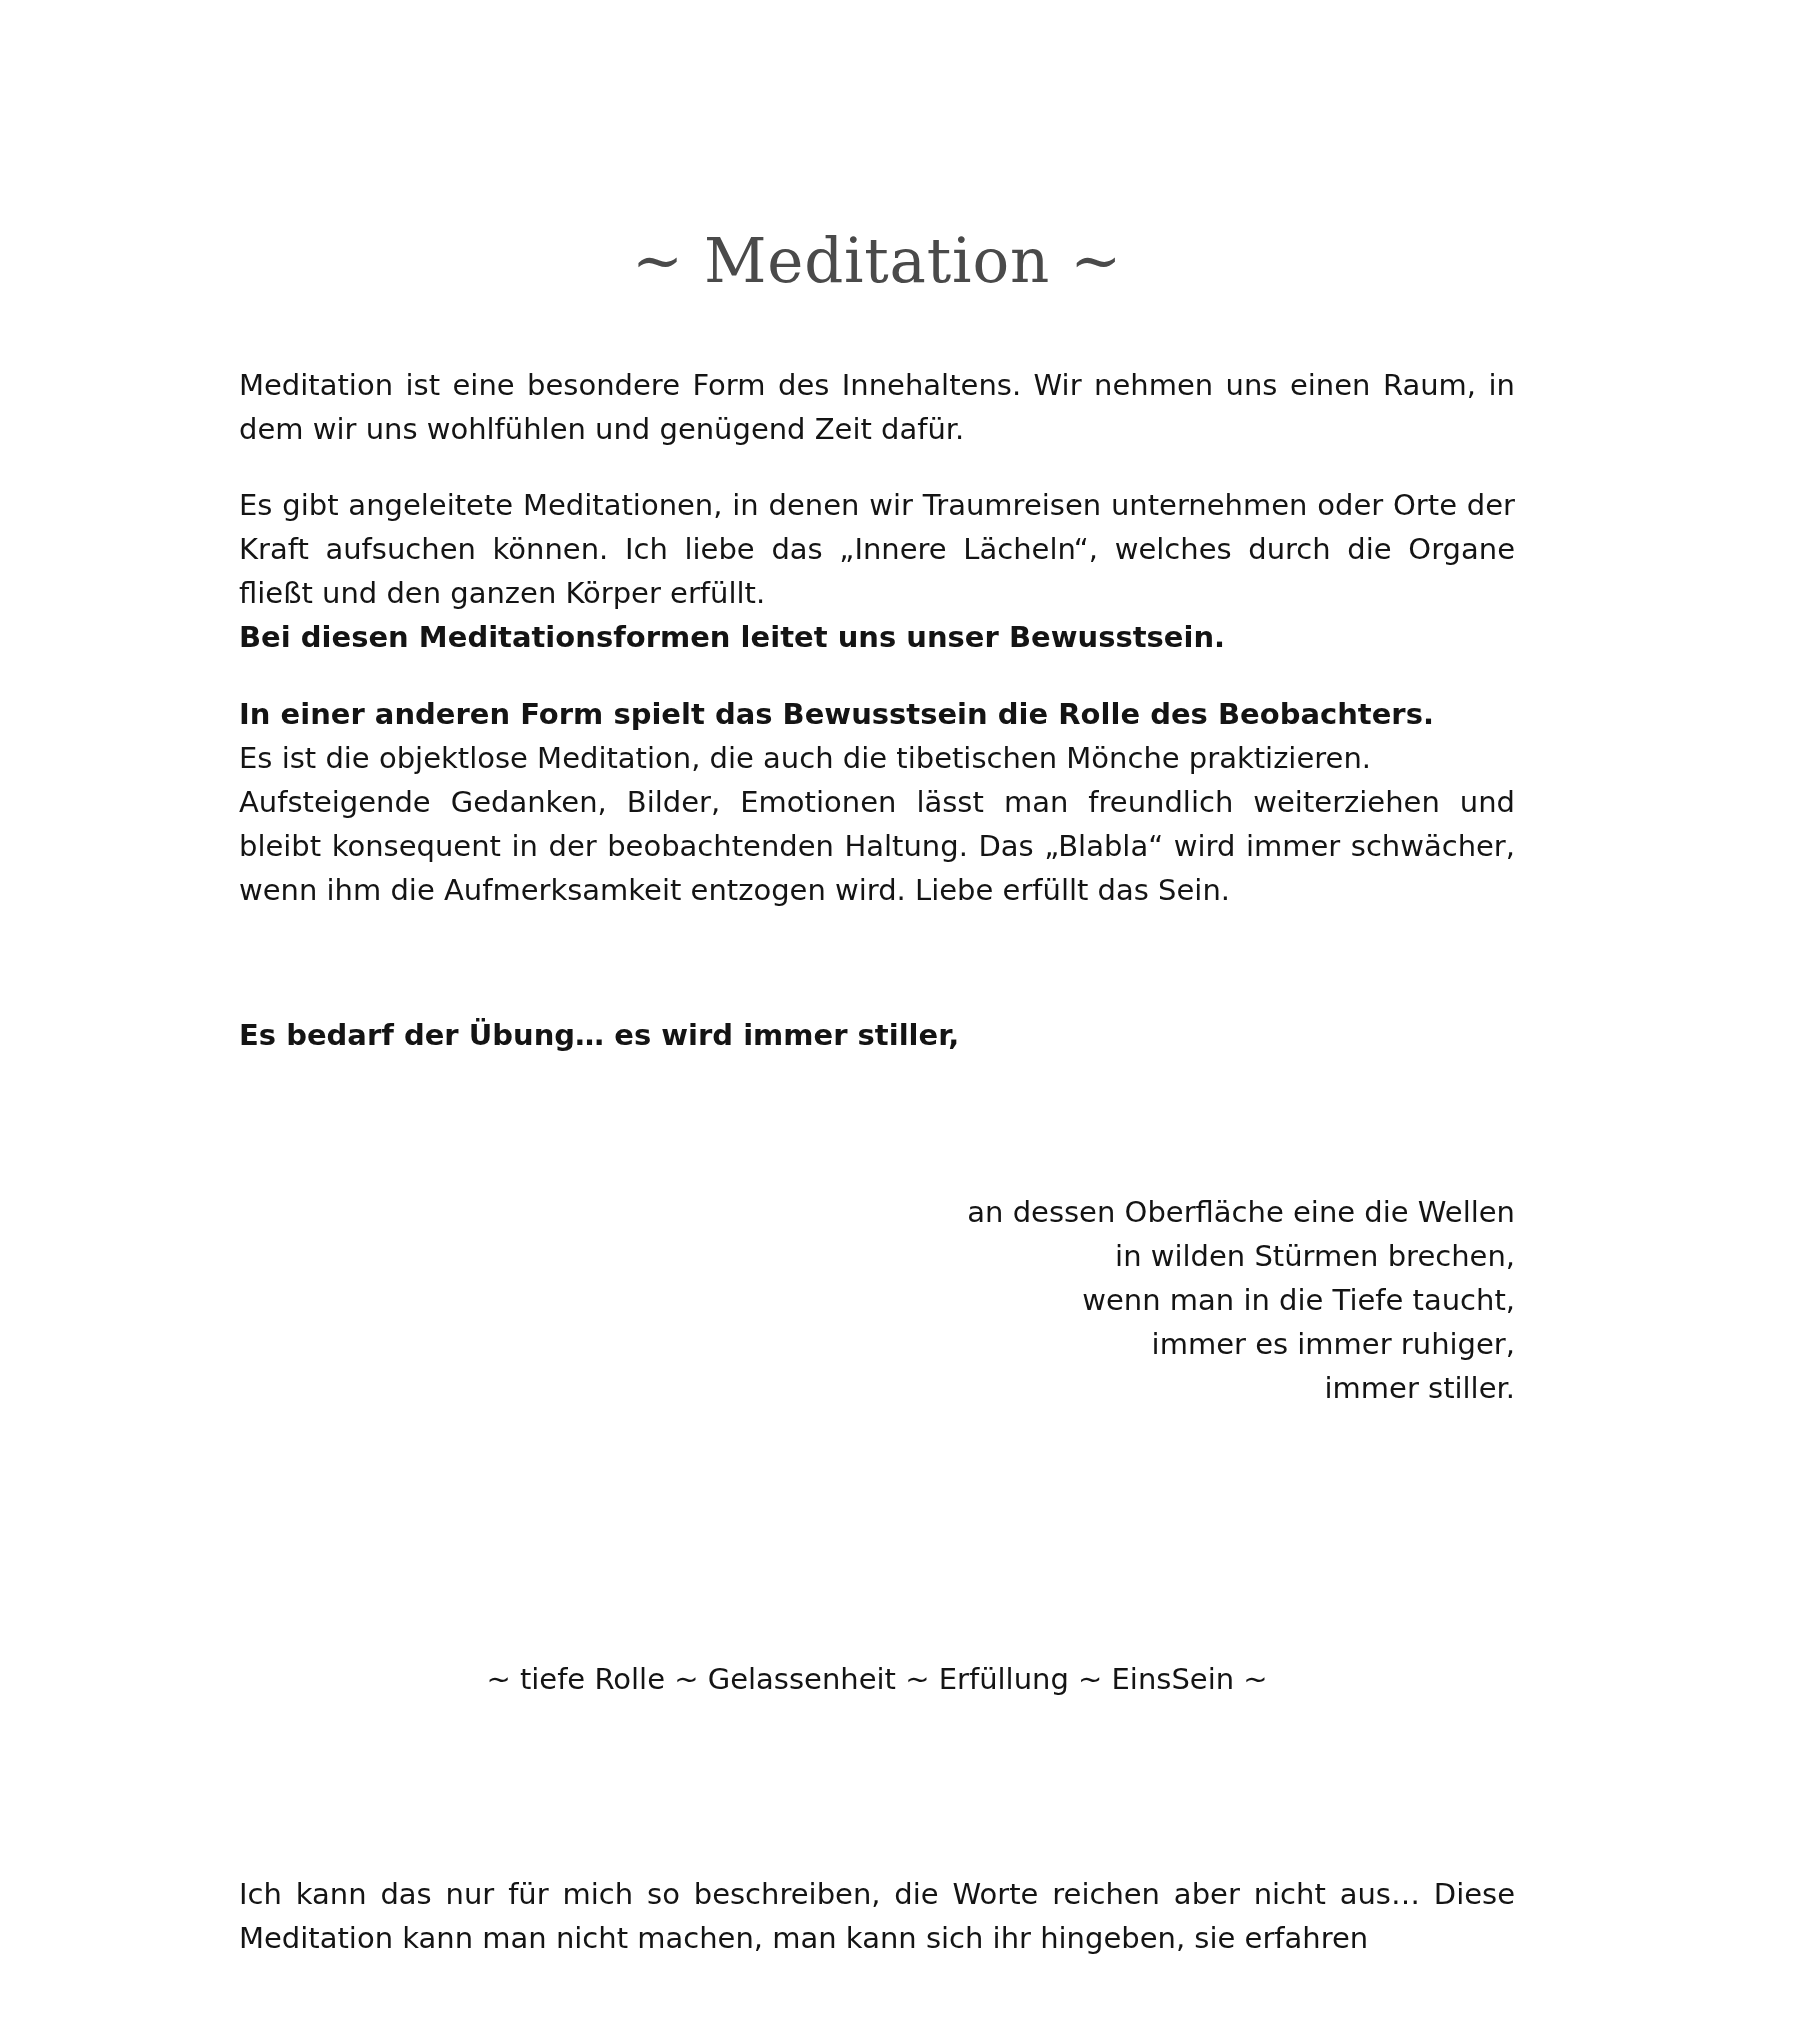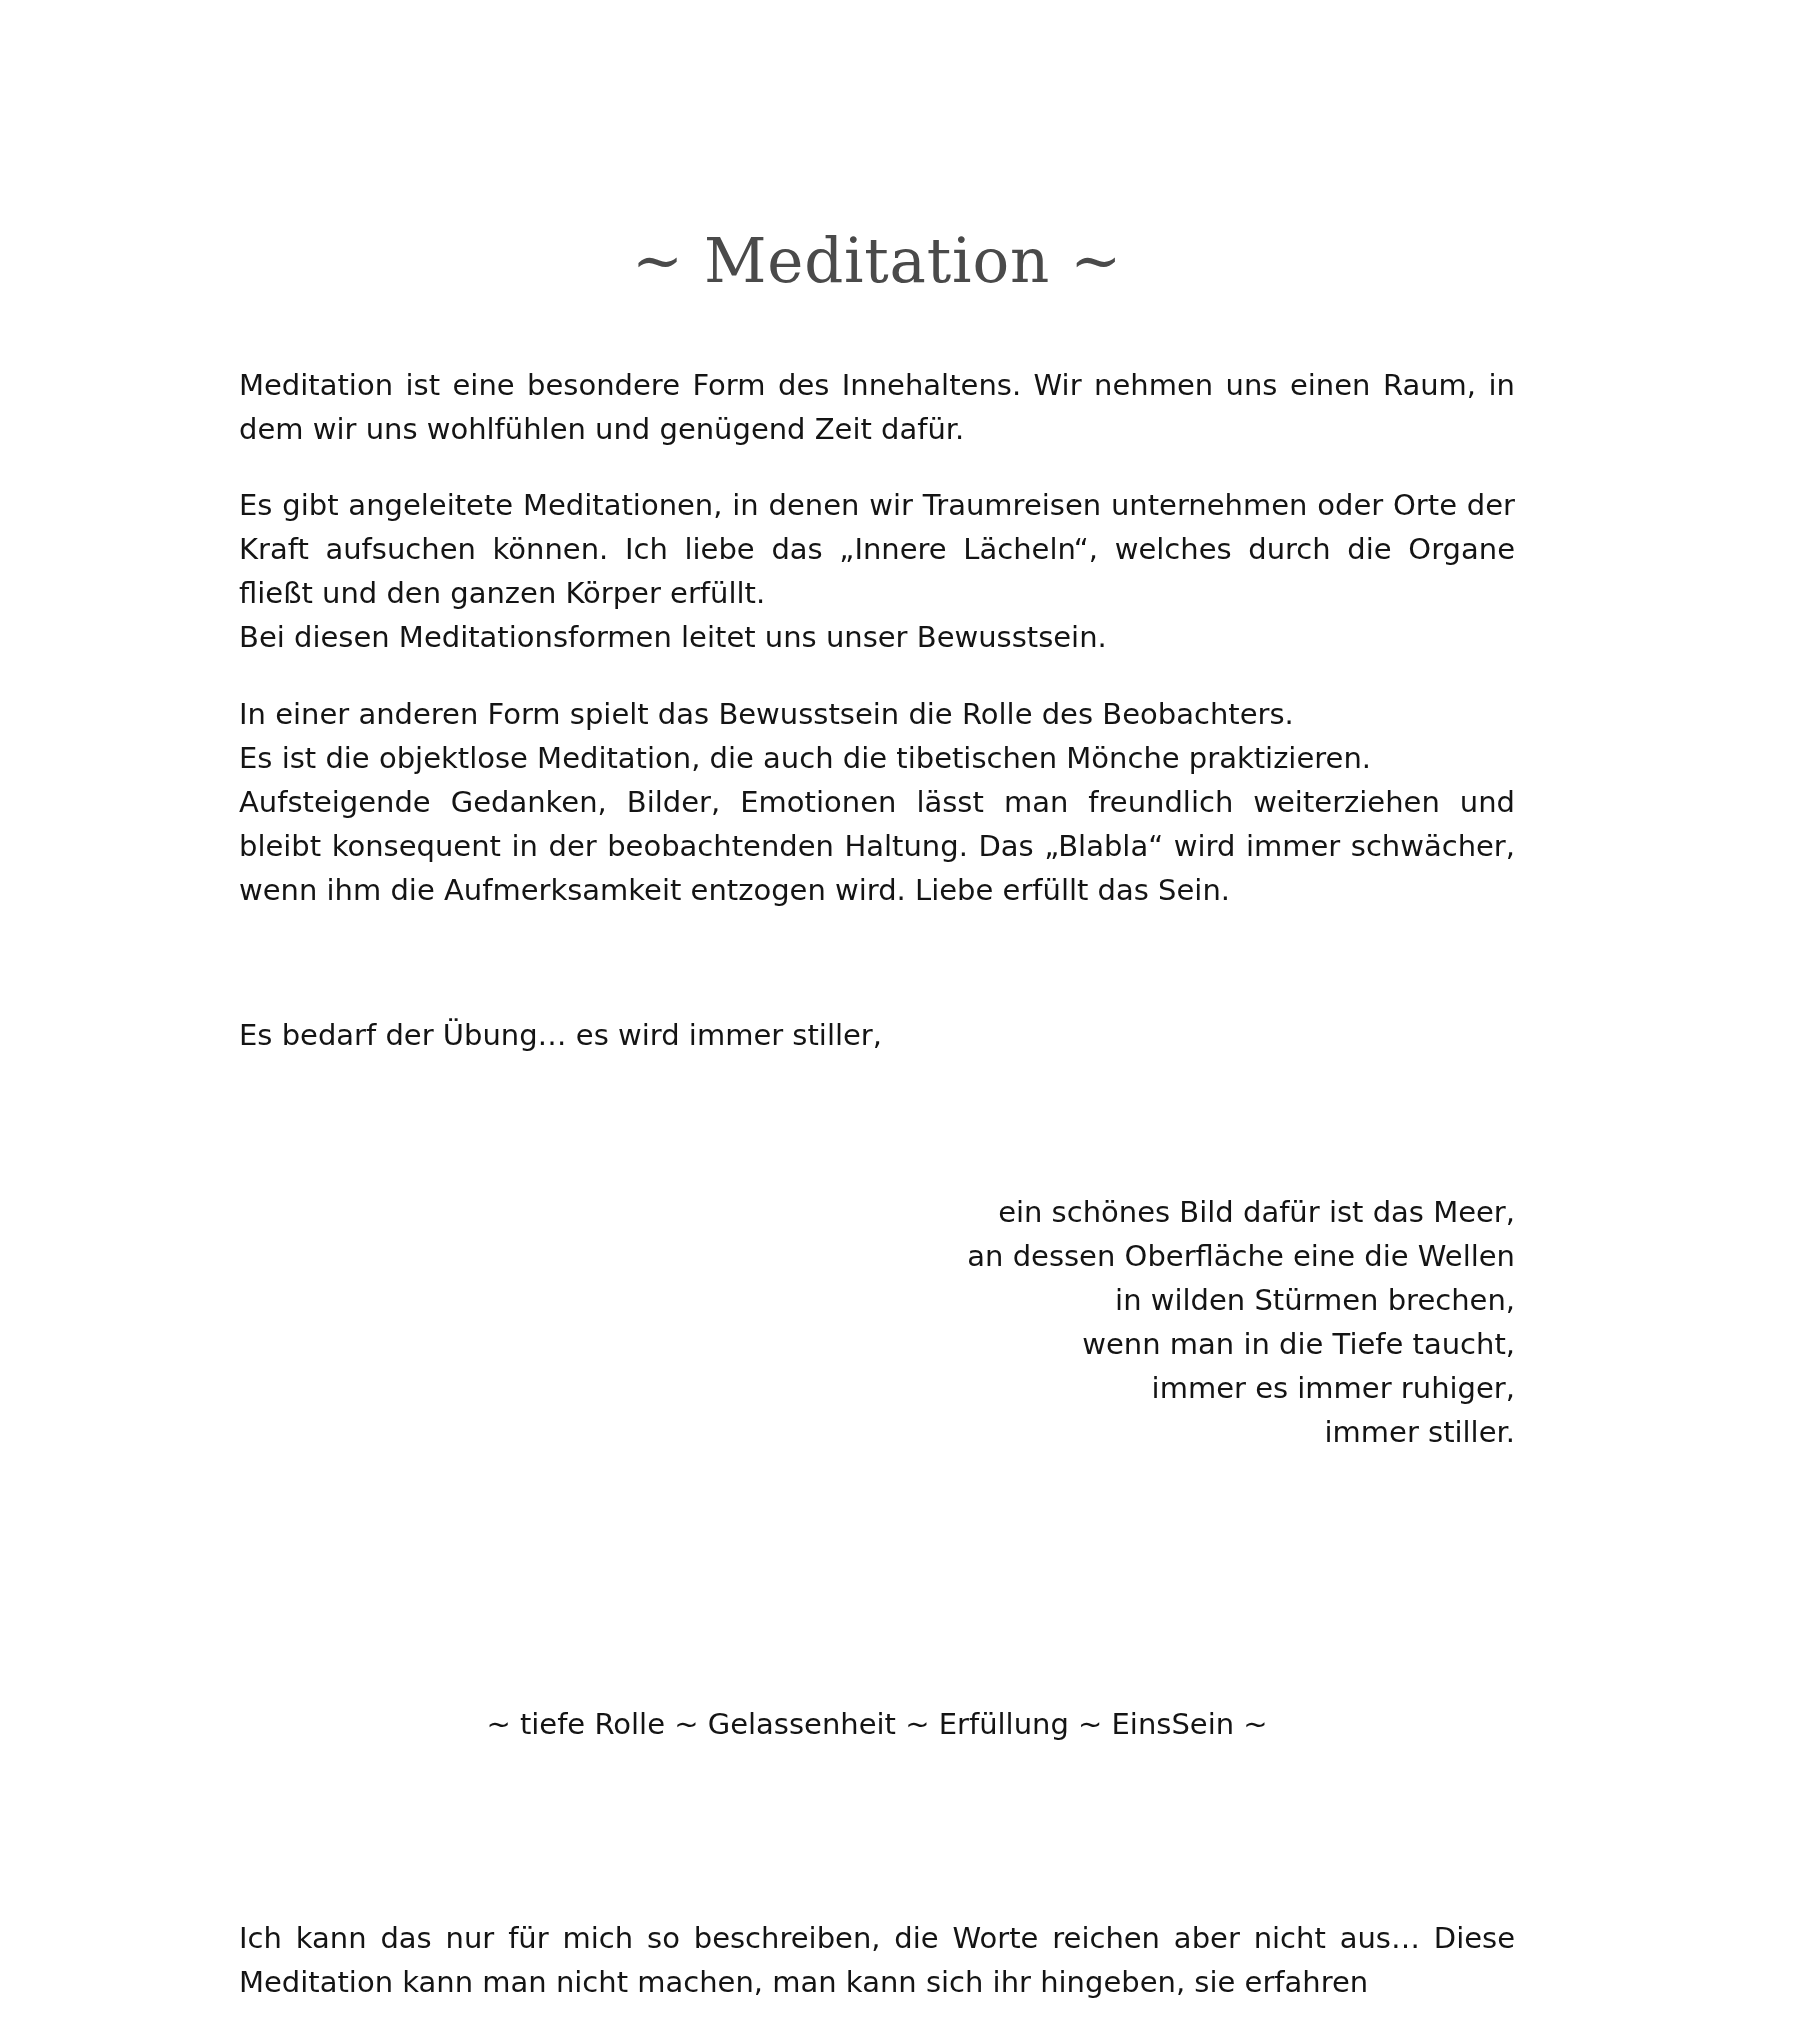--- a/index.html
+++ b/index.html
@@ -46,20 +46,21 @@
   .para {
     font-size: 29px;
     line-height: 1.52;
     color: #141414;
     text-align: justify;
     text-justify: inter-word;
     margin: 0;
   }
   .para.nojust {
     text-align: left;
+    font-weight: bold;
   }
   .block-gap-lg { height: 45px; }
   .block-gap-md { height: 32px; }
   .block-gap-xl { height: 69px; }
   .block-gap-xxl { height: 101px; }
 
   
   .poem-right {
     text-align: right;
     font-size: 29px;
@@ -100,21 +101,20 @@
     <p class="para">Aufsteigende Gedanken, Bilder, Emotionen lässt man freundlich weiterziehen und bleibt konsequent in der beobachtenden Haltung. Das „Blabla“ wird immer schwächer, wenn ihm die Aufmerksamkeit entzogen wird. Liebe erfüllt das Sein.</p>
 
     <div class="block-gap-xxl"></div>
 
     <p class="para nojust">Es bedarf der Übung… es wird immer stiller,</p>
 
     <div class="block-gap-xxl"></div>
     <div class="block-gap-md"></div>
 
     <div class="poem-right">
-      <div>ein schönes Bild dafür ist das Meer,</div>
       <div>an dessen Oberfläche eine die Wellen</div>
       <div>in wilden Stürmen brechen,</div>
       <div>wenn man in die Tiefe taucht,</div>
       <div>immer es immer ruhiger,</div>
       <div>immer stiller.</div>
     </div>
 
     <div class="block-gap-xxl"></div>
     <div class="block-gap-lg"></div>
 

